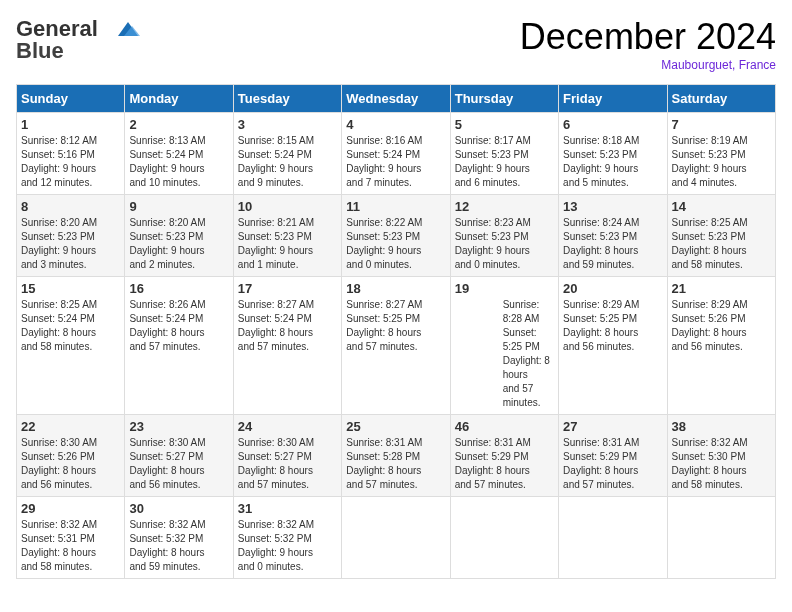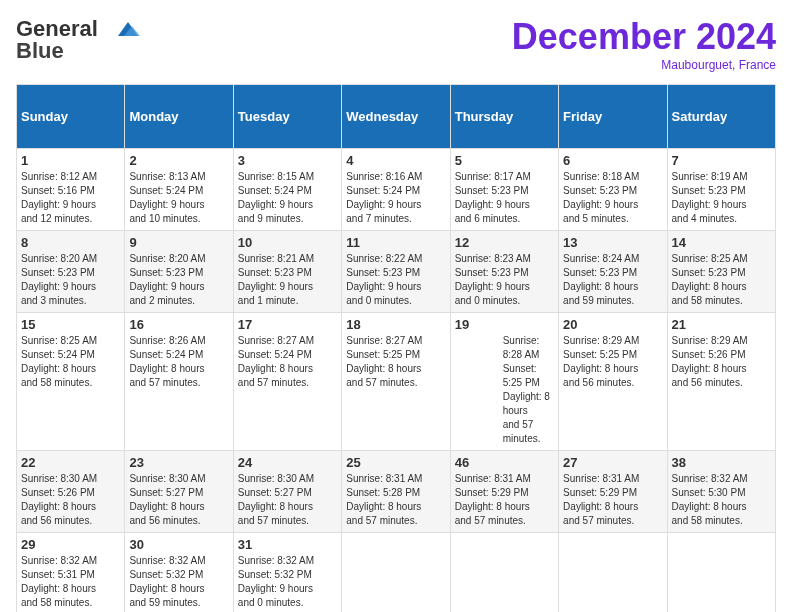--- a/index.html
+++ b/index.html
@@ -19,36 +19,36 @@
     .logo {
       display: flex;
       flex-direction: column;
       align-items: flex-start;
     }
     .title-block {
       text-align: right;
     }
     .month-title {
       font-size: 36px;
-      font-weight: bold;
-      color: #6d28d9;
+      font-weight: normal;
+      color: #000000;
     }
     .location {
       font-size: 12px;
       color: #6d28d9;
     }
     .calendar {
       width: 100%;
       border-collapse: collapse;
       font-size: 11px;
     }
     .calendar th {
       background: #1a6eb5;
       color: #fff;
-      padding: 24px 4px;
+      padding: 6px 4px;
       text-align: left;
       font-size: 13px;
       font-weight: bold;
       border: 1px solid #ddd;
     }
     .calendar td {
       border: 1px solid #ddd;
       vertical-align: top;
       padding: 4px;
       width: calc(100%/7);

